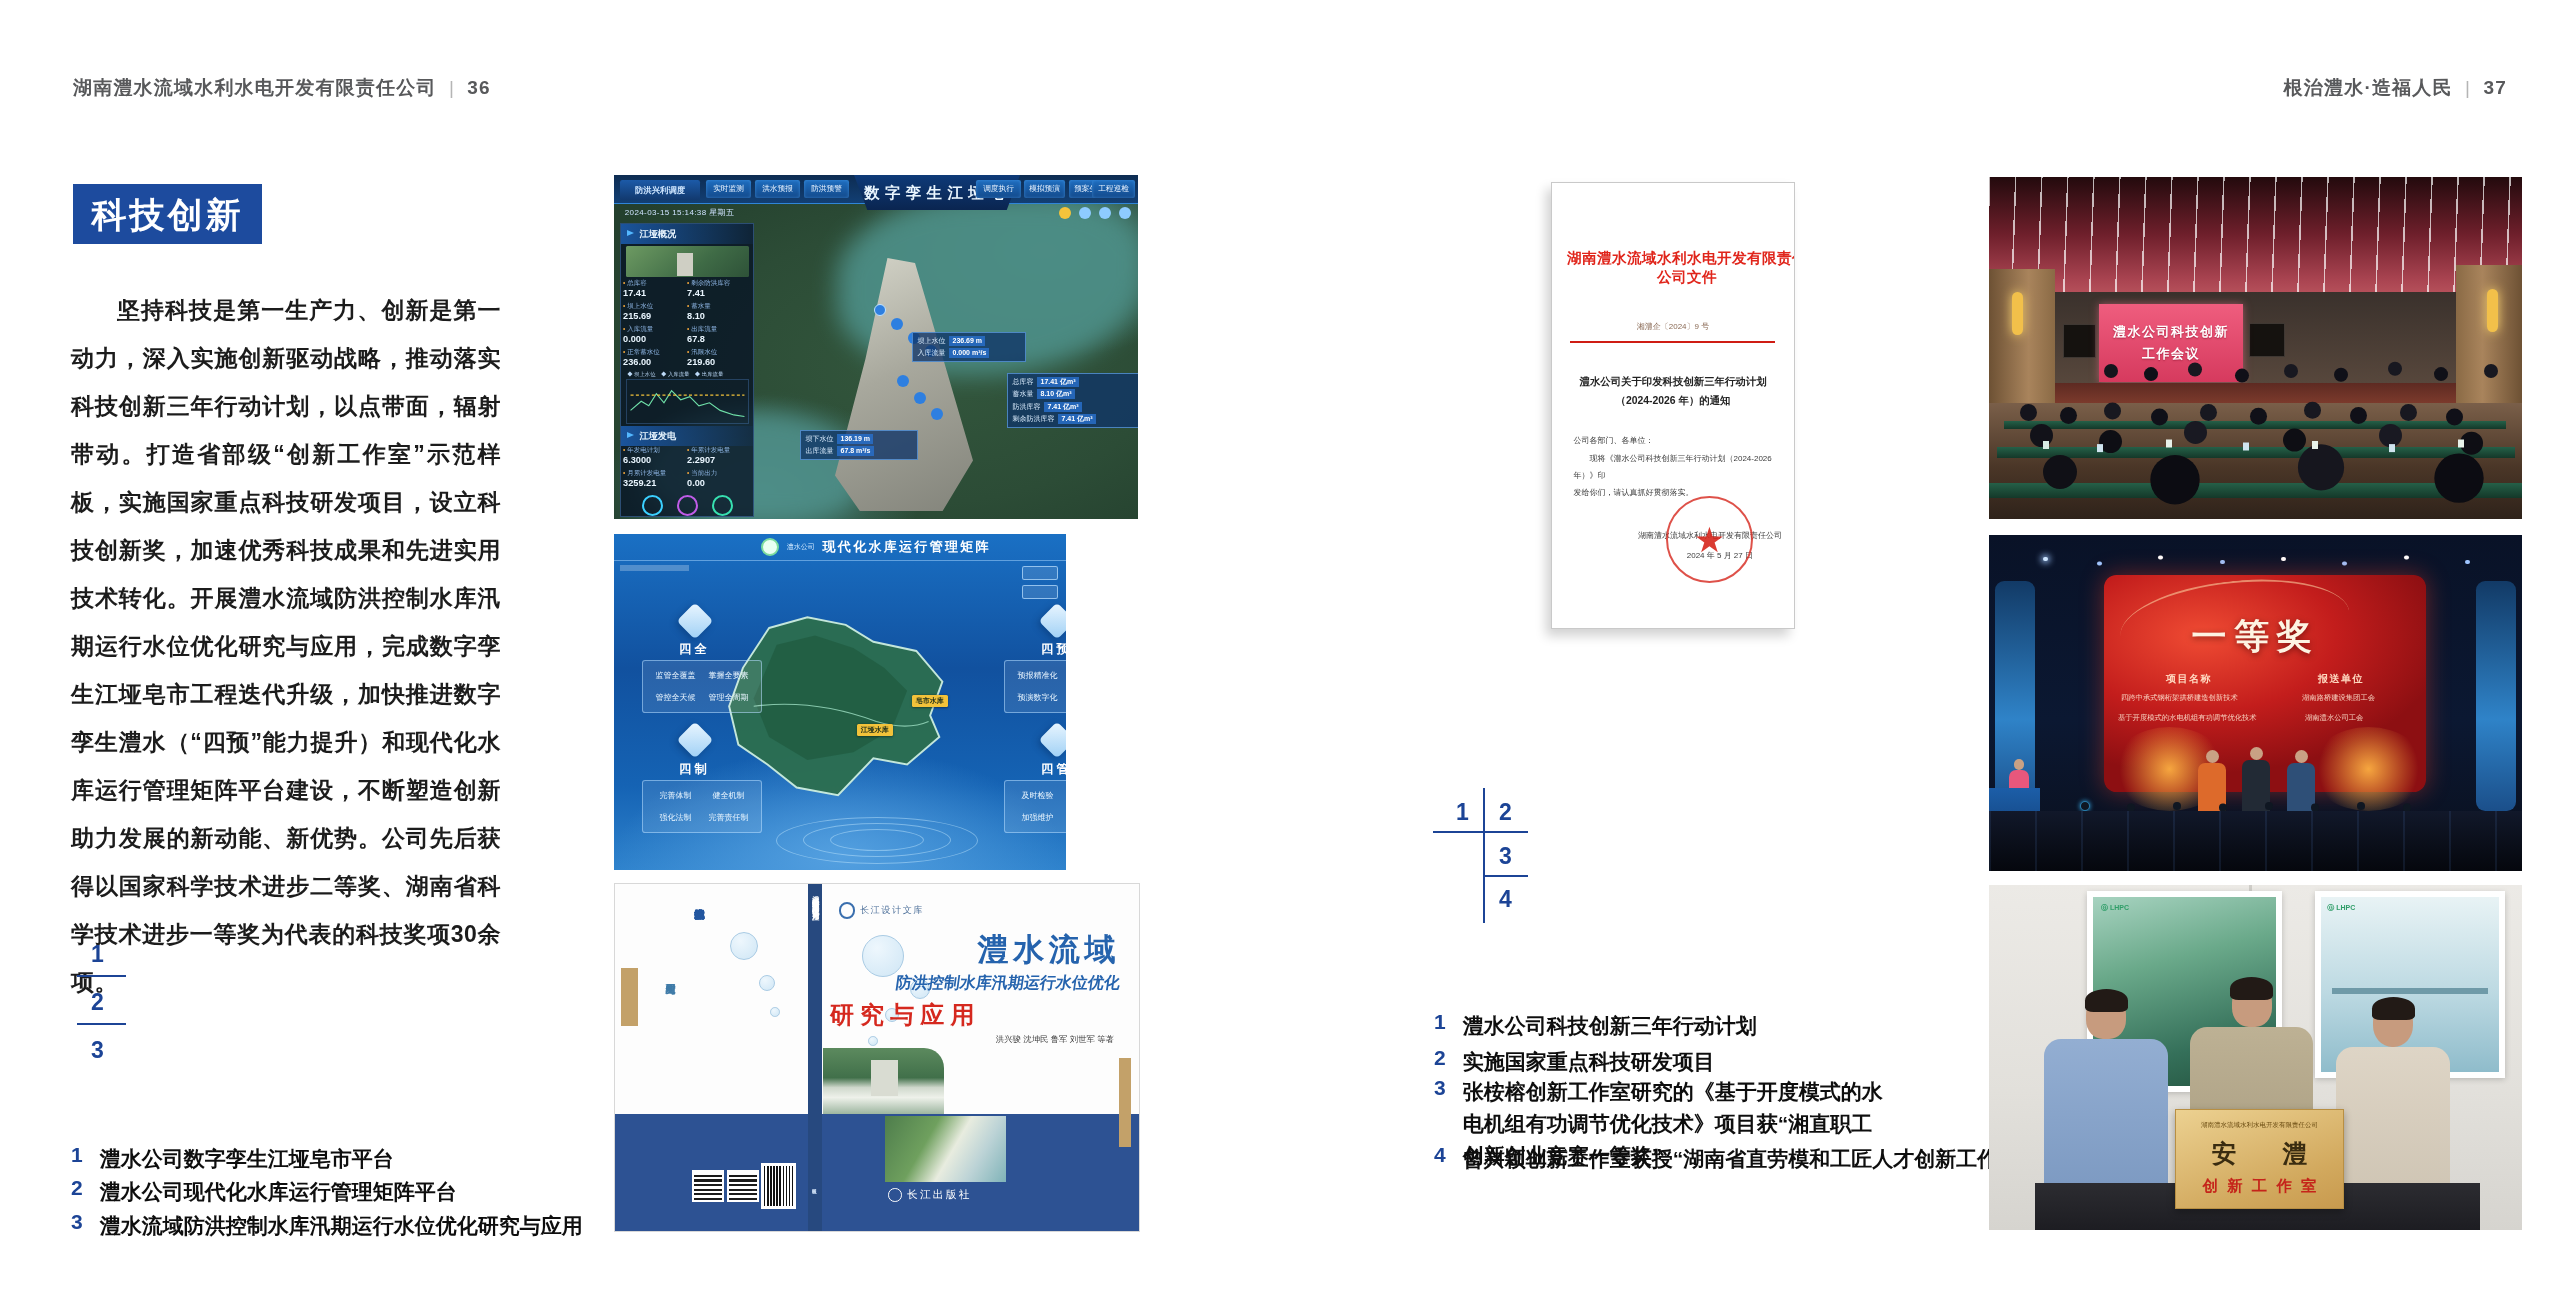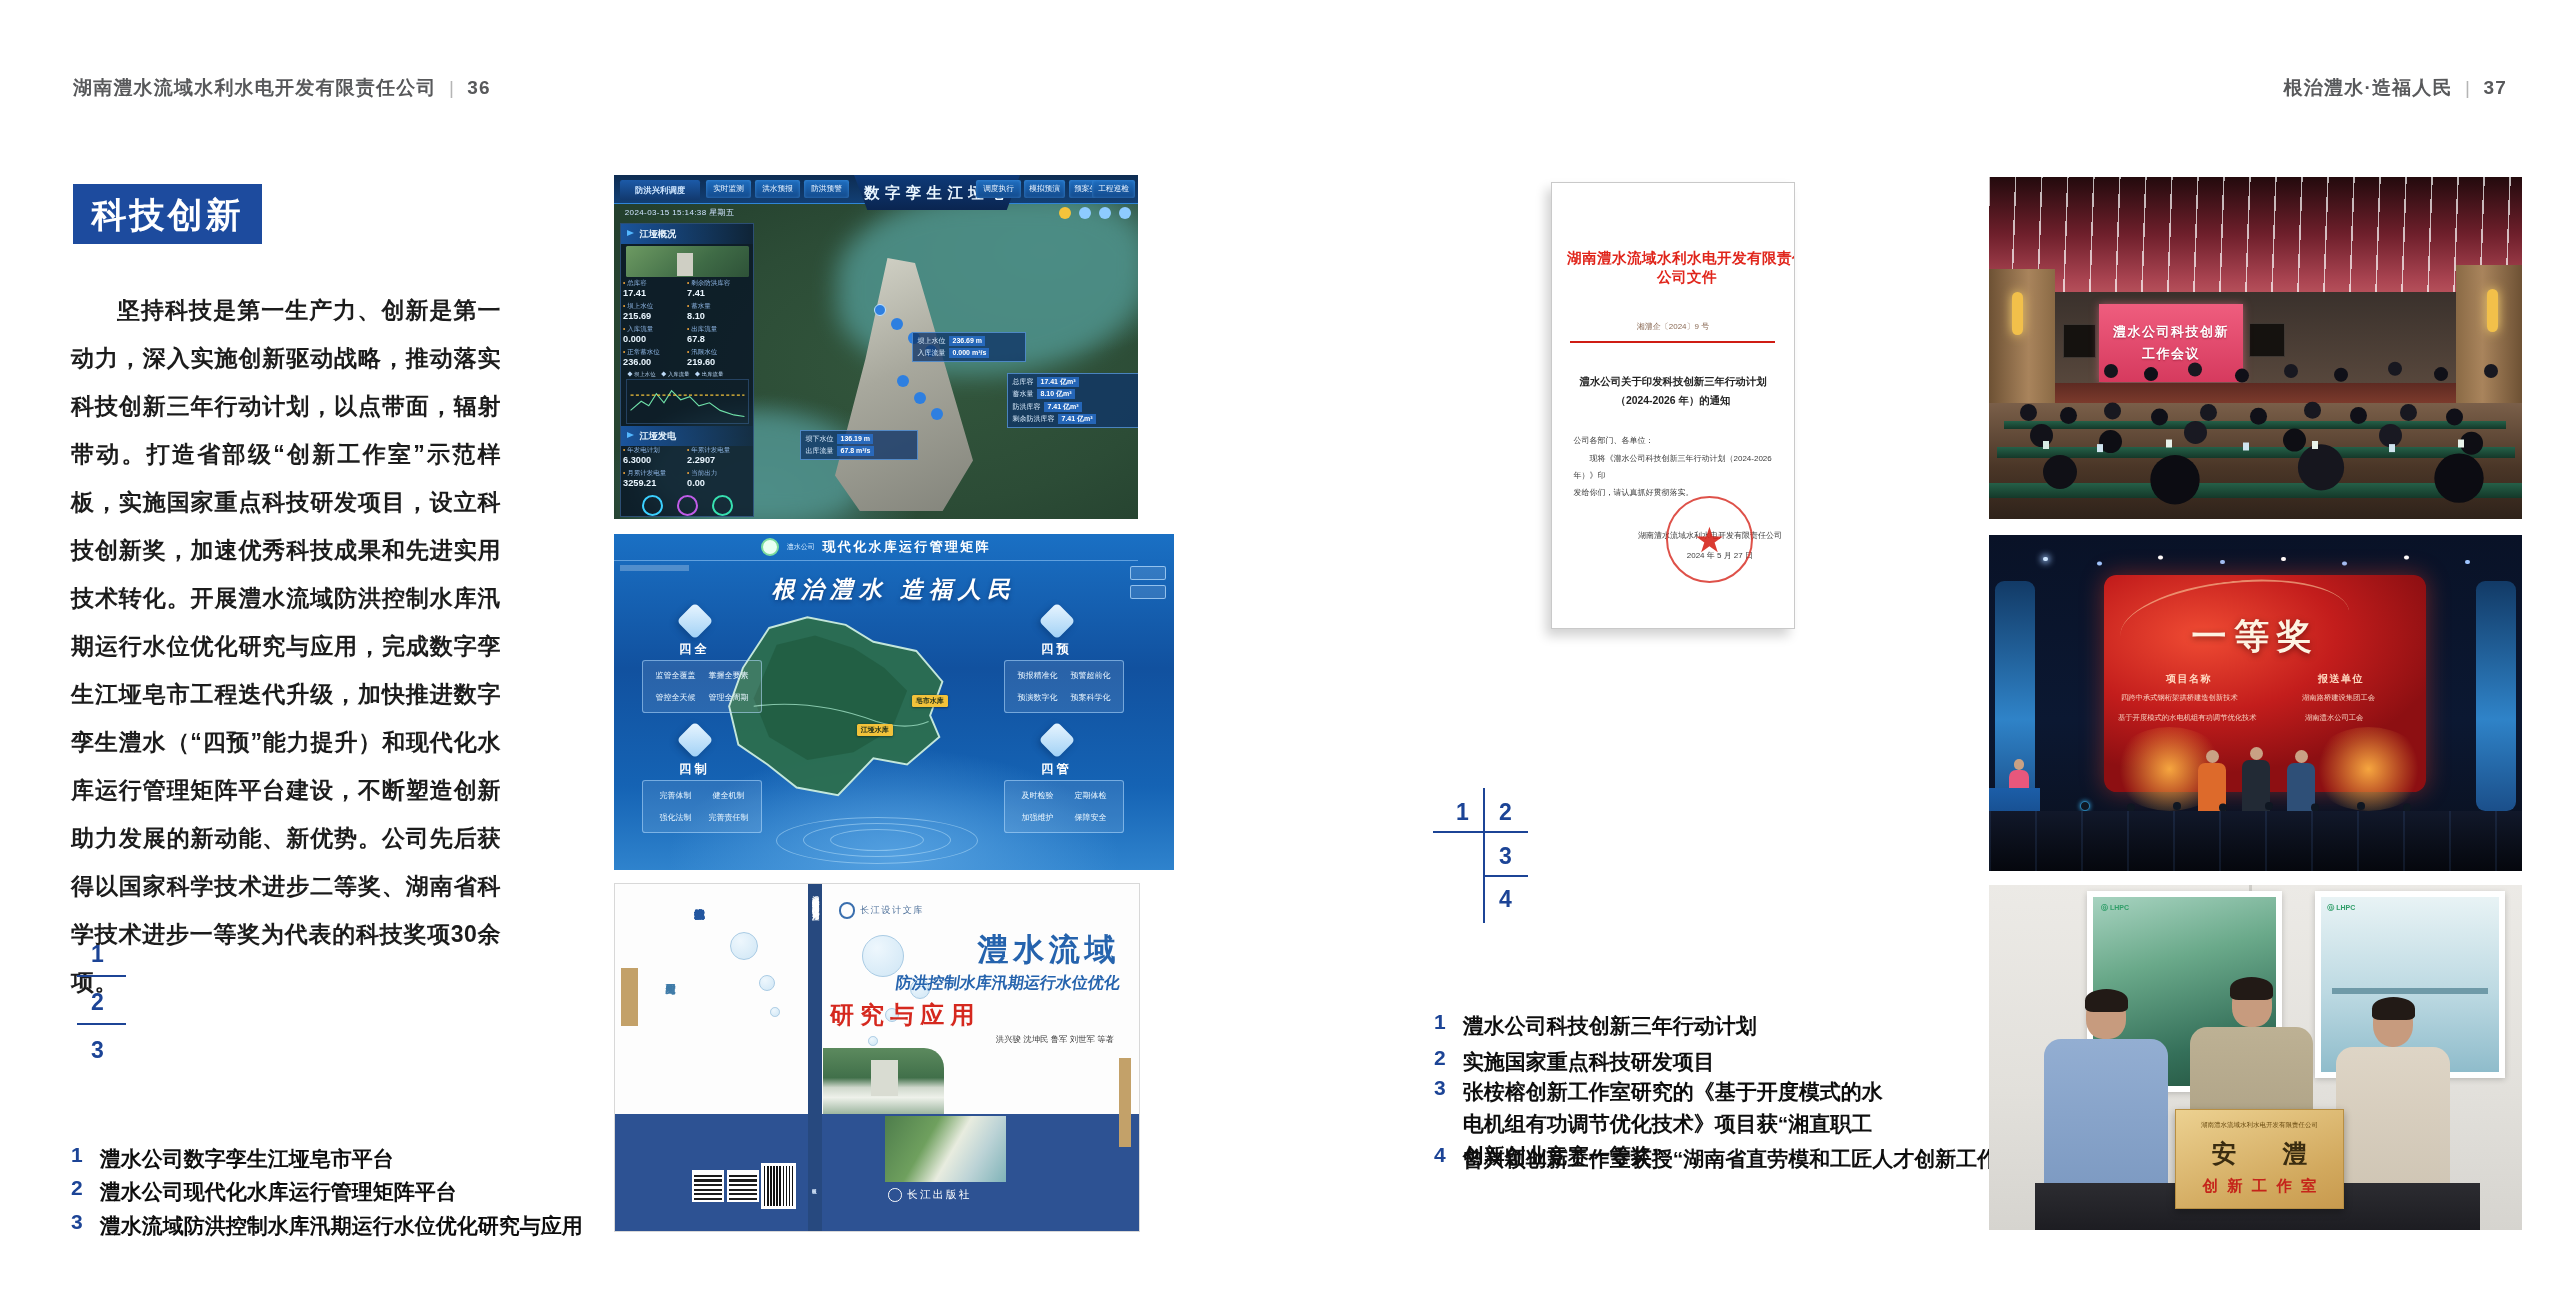--- a/index.html
+++ b/index.html
@@ -332,30 +332,29 @@
         <span>坝下水位</span>
         <span class="v">136.19 m</span>
       </div>
     <div class="r">
         <span>出库流量</span>
         <span class="v">67.8 m³/s</span>
       </div>
   </div>
 </div>
 
-<div class="fig matrix" style="left:614px;top:534px;width:560px;height:336px">
+<div class="fig matrix" style="left:614px;top:534px;width:452px;height:336px">
   <div class="mx-titlebar abs">
     <span class="mx-logo"></span>
     <span style="color:#cfe8ff;font-size:7px">澧水公司</span>
     <span class="mx-title">现代化水库运行管理矩阵</span>
   </div>
   <div class="abs mx-chip" style="right:7.7px;top:32px"></div>
   <div class="abs mx-chip" style="right:7.7px;top:51px"></div>
   <div class="abs" style="left:6.1px;top:31px;width:69px;height:6.1px;background:rgba(255,255,255,.25)"></div>
-  <div class="abs mx-slogan" style="left:0;top:40px">根治澧水  造福人民</div>
   <svg class="abs mx-map" viewBox="0 0 292 246">
     <path d="M60,18 L110,4 L160,14 L196,36 L252,48 L286,88 L270,132 L282,160 L240,196 L196,188 L150,236 L96,226 L58,196 L20,170 L8,120 L26,70 Z" fill="#2c6e4f" stroke="#cdeede" stroke-width="2.5" opacity="0.95"></path>
     <path d="M70,40 L120,28 L170,44 L210,70 L240,100 L220,150 L170,180 L110,190 L60,160 L40,110 Z" fill="#1f5a3e" opacity="0.7"></path>
     <path d="M40,120 Q120,110 200,140 Q240,152 268,140" fill="none" stroke="#9fe0c4" stroke-width="1.5" opacity="0.8"></path>
   </svg>
   <div class="abs mx-lab" style="left:298px;top:161px">皂市水库</div>
   <div class="abs mx-lab" style="left:243px;top:190px">江垭水库</div>
   <div class="abs mx-icon" style="left:68px;top:74px"></div>
   <div class="abs mx-qname" style="left:46px;top:107px;width:69px">四全</div>
   <div class="abs mx-panel" style="left:28px;top:126px">

